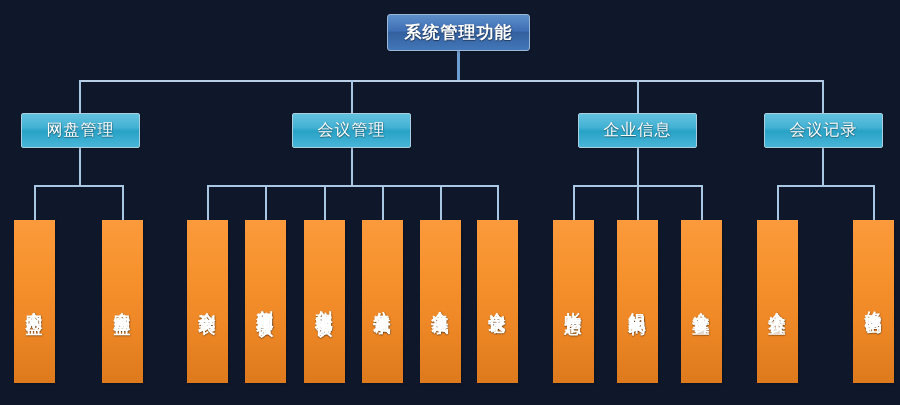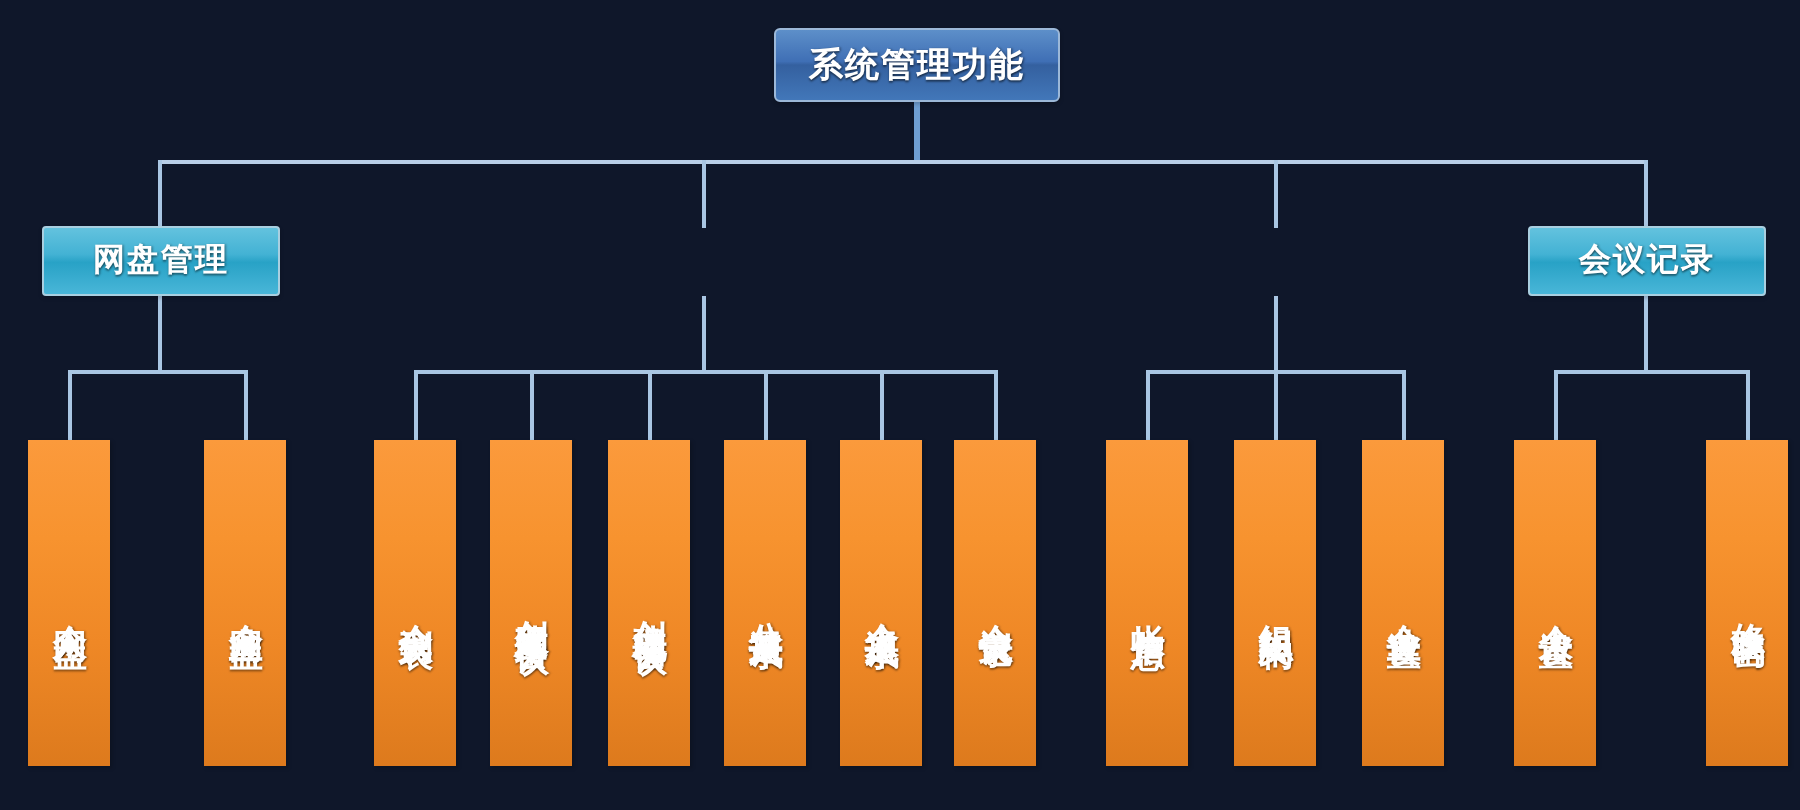--- a/index.html
+++ b/index.html
@@ -64,21 +64,21 @@
     border-radius: 2px;
     background: linear-gradient(to bottom, #63c2de 0%, #43b2d4 40%, #28a2c6 52%, #49b6d8 100%);
     box-shadow: 0 1px 2px rgba(0,0,0,0.20);
     display: flex;
     align-items: center;
     justify-content: center;
   }
   .node-l2 .label {
     color: #ffffff;
     font-size: 16px;
-    font-weight: bold;
+    font-weight: normal;
     letter-spacing: 1px;
     text-shadow: 0 1px 1px rgba(0,0,0,0.40), 1px 0 1px rgba(0,0,0,0.22);
     white-space: nowrap;
   }
 
   
   .node-leaf {
     position: absolute;
     top: 220px;
     width: 41px;
@@ -144,21 +144,27 @@
   <div class="line-v" style="left:873px; top:185px; height:36px;"></div>
 
   <div class="node-root">
     <span class="label">系统管理功能</span>
   </div>
 
   <div class="node-l2" style="left:21px; width:119px;">
     <span class="label">网盘管理</span>
   </div>
 
-
+  <div class="node-l2" style="left:292px; width:119px;">
+    <span class="label">会议管理</span>
+  </div>
+
+  <div class="node-l2" style="left:578px; width:119px;">
+    <span class="label">企业信息</span>
+  </div>
 
   <div class="node-l2" style="left:764px; width:119px;">
     <span class="label">会议记录</span>
   </div>
 
   <div class="node-leaf" style="left:14px;">
     <span class="label">个人网盘</span>
   </div>
   <div class="node-leaf" style="left:102px;">
     <span class="label">企业网盘</span>

